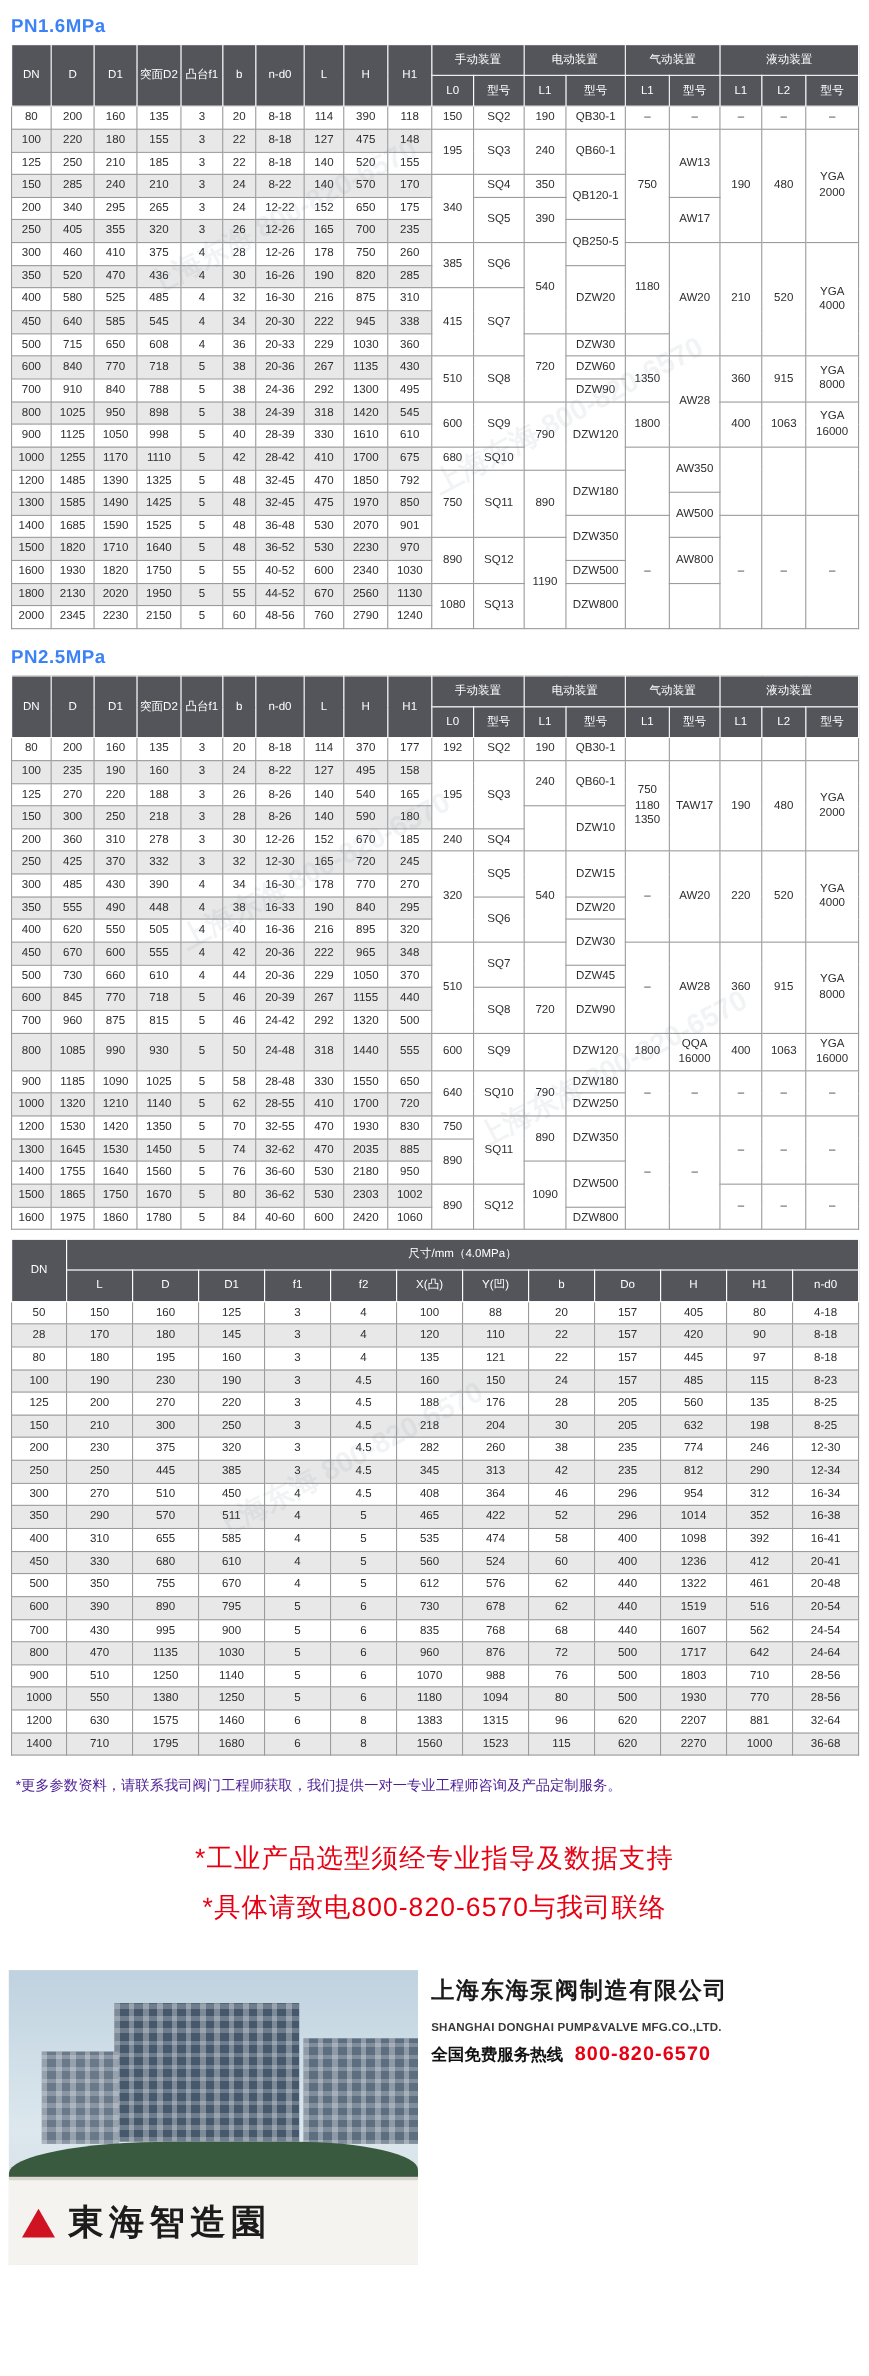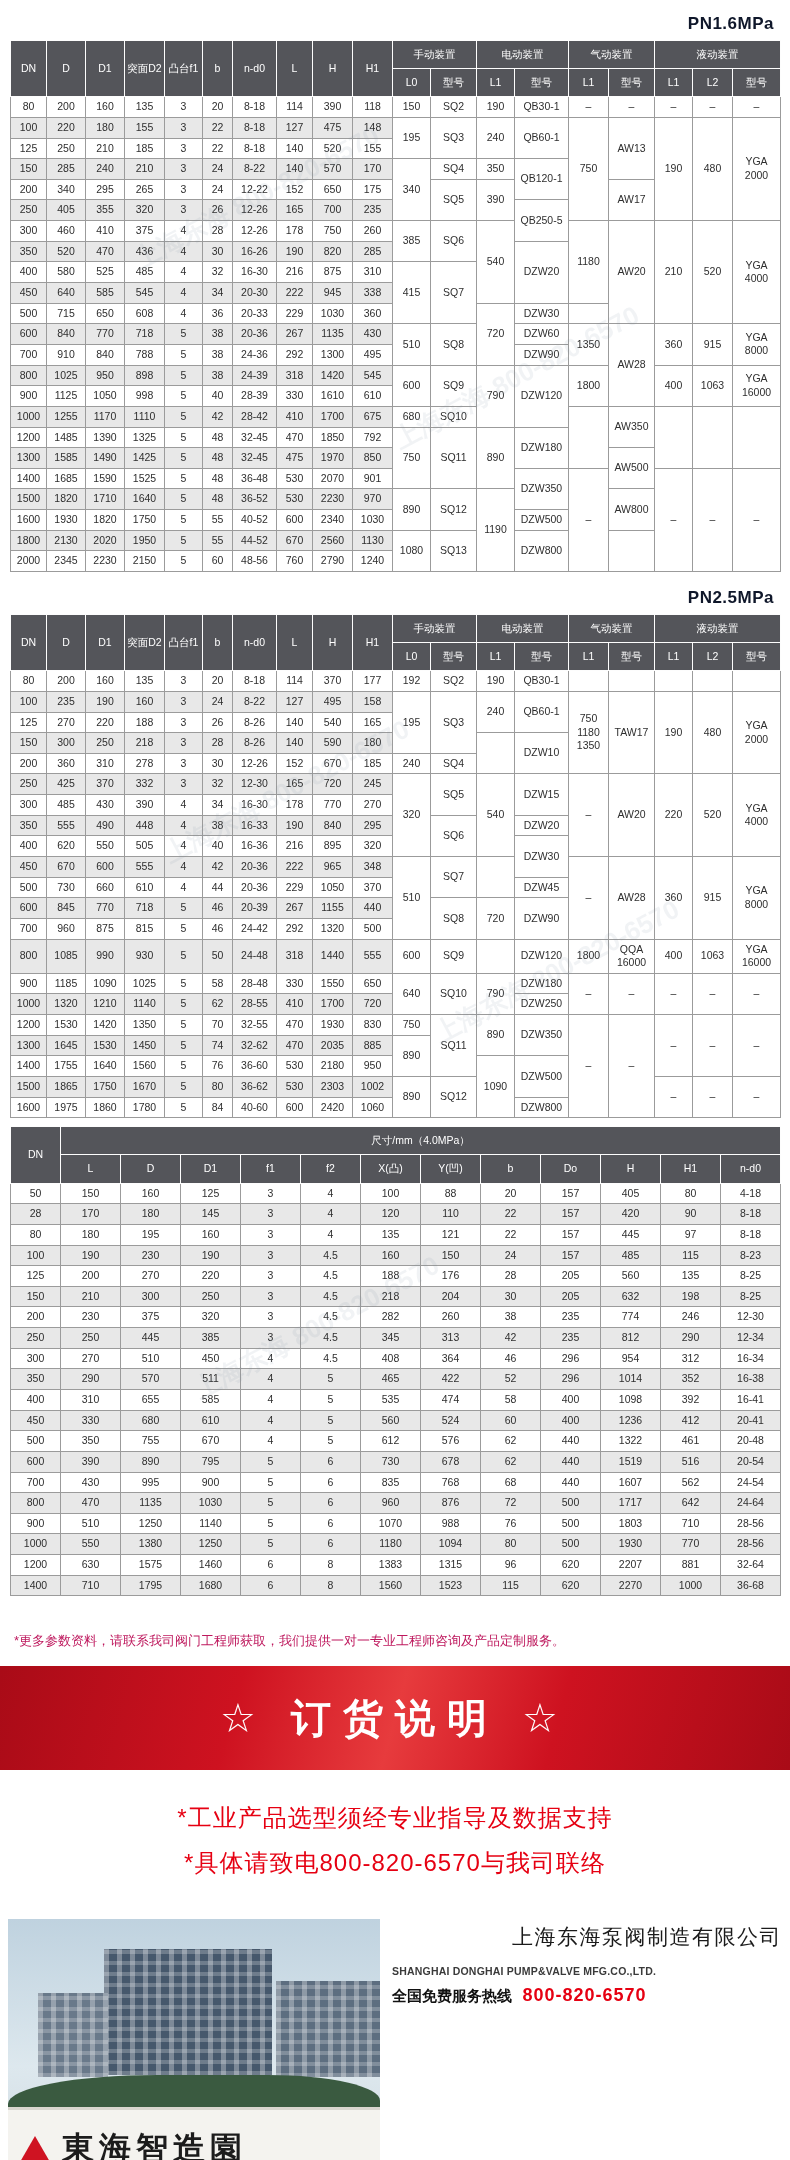--- a/index.html
+++ b/index.html
@@ -1,33 +1,33 @@
 <!DOCTYPE html>
 <html><head>
 <meta charset="utf-8">
 <style>
   * { margin:0; padding:0; box-sizing:border-box; }
   html,body { background:#ffffff; }
   body { width:790px; font-family:"Liberation Sans","DejaVu Sans",sans-serif; color:#222; }
   .sheet { width:790px; overflow:hidden; }
 
   .table-block { position:relative; padding:6px 10px 2px; }
-  .tbl-title { text-align:right; font-weight:bold; font-size:17px; color:#0f172a; padding:8px 6px 6px 0; letter-spacing:.5px; }
+  .tbl-title { text-align:left; font-weight:bold; font-size:17px; color:#3b82f6; padding:8px 6px 6px 0; letter-spacing:.5px; }
 
   table.spec { width:770px; border-collapse:collapse; table-layout:fixed; }
   table.spec th { background:#54555a; color:#fff; font-weight:normal; font-size:10.5px;
                   border:1px solid #fdfdfd; padding:7px 0; line-height:1.25; }
   table.spec td { border:1px solid #9b9b9b; text-align:center; font-size:10.5px; color:#2e2e2e;
                   padding:3px 0; background:#fff; white-space:pre-line; line-height:1.3; }
   table.spec tbody tr:nth-child(even) td.s { background:#e8e8e8; }
 
   .watermark { position:absolute; font-size:26px; font-weight:bold; color:rgba(120,140,160,.10);
                transform:rotate(-28deg); pointer-events:none; white-space:nowrap; }
 
-  .note { margin:34px 14px 10px; font-size:13px; color:#be185d; }
+  .note { margin:16px 14px 10px; font-size:13px; color:#4c1d95; }
 
   .banner { margin-top:16px; height:104px; display:flex; align-items:center; justify-content:center;
             background:linear-gradient(105deg,#a90b17 0%,#ce1220 30%,#e73b3d 50%,#ce1220 70%,#a90b17 100%); }
   .banner-title { color:#fff; font-size:40px; font-weight:bold; letter-spacing:12px; }
 
   .slogans { padding:26px 0 18px; text-align:center; }
   .slogan { color:#e60012; font-size:24px; font-weight:normal; line-height:1.85; letter-spacing:1px; }
 
   .footer { display:flex; margin-top:10px; padding:6px 8px 14px; gap:12px; }
 
@@ -42,21 +42,21 @@
   .trees { position:absolute; left:0; right:0; bottom:80px; height:32px; background:#3a5a40;
            border-radius:40% 30% 35% 45% / 90% 80% 0 0; }
   .wall { position:absolute; left:0; bottom:0; width:100%; height:80px; background:#f4f3ef;
           border-top:3px solid #d9d6cf; display:flex; align-items:center; gap:12px; padding:0 12px; }
   .logo-tri { width:0; height:0; border-left:15px solid transparent; border-right:15px solid transparent;
               border-bottom:26px solid #cf1322; flex:none; }
   .sign { font-family:"Liberation Serif","DejaVu Serif",serif; font-size:32px; font-weight:bold;
           color:#1c1c1c; letter-spacing:5px; }
 
   .info { flex:1; padding-top:4px; }
-  .company-cn { font-size:21px; font-weight:normal; color:#1b1b1b; letter-spacing:1.5px;text-align:right; }
+  .company-cn { font-size:21px; font-weight:bold; color:#1b1b1b; letter-spacing:1.5px; }
   .company-en { font-size:10.5px; font-weight:bold; color:#3a3a3a; margin-top:14px; letter-spacing:.2px; }
   .hotline { margin-top:8px; }
   .hotline-label { font-size:15px; font-weight:bold; color:#111; }
   .hotline-number { font-size:18px; font-weight:bold; color:#e60012; margin-left:6px; letter-spacing:1px; }
   .contacts { margin-top:6px; }
   .contact-line { font-size:12px; color:#1a4a7c; line-height:1.8; }
 </style>
 </head>
 <body>
 
@@ -1231,23 +1231,20 @@
               <td class="s">1000</td>
               <td class="s">36-68</td>
             </tr>
           </tbody>
         </table>
       </div>
   </div>
 
   <div class="note">*更多参数资料，请联系我司阀门工程师获取，我们提供一对一专业工程师咨询及产品定制服务。</div>
 
-  <div class="banner">
-    <div class="banner-title">☆ 订货说明 ☆</div>
-  </div>
 
   <div class="slogans">
     <div class="slogan">*工业产品选型须经专业指导及数据支持</div>
     <div class="slogan">*具体请致电800-820-6570与我司联络</div>
   </div>
 
   <div class="footer">
     <div class="photo">
       <div class="bldg b1"></div>
       <div class="bldg b2"></div>

